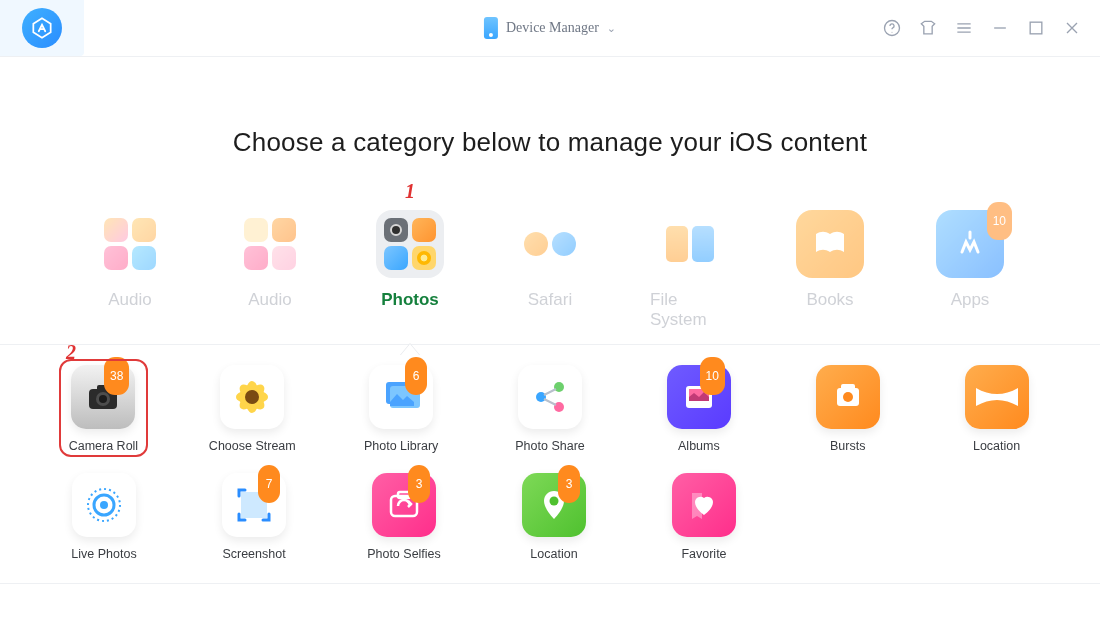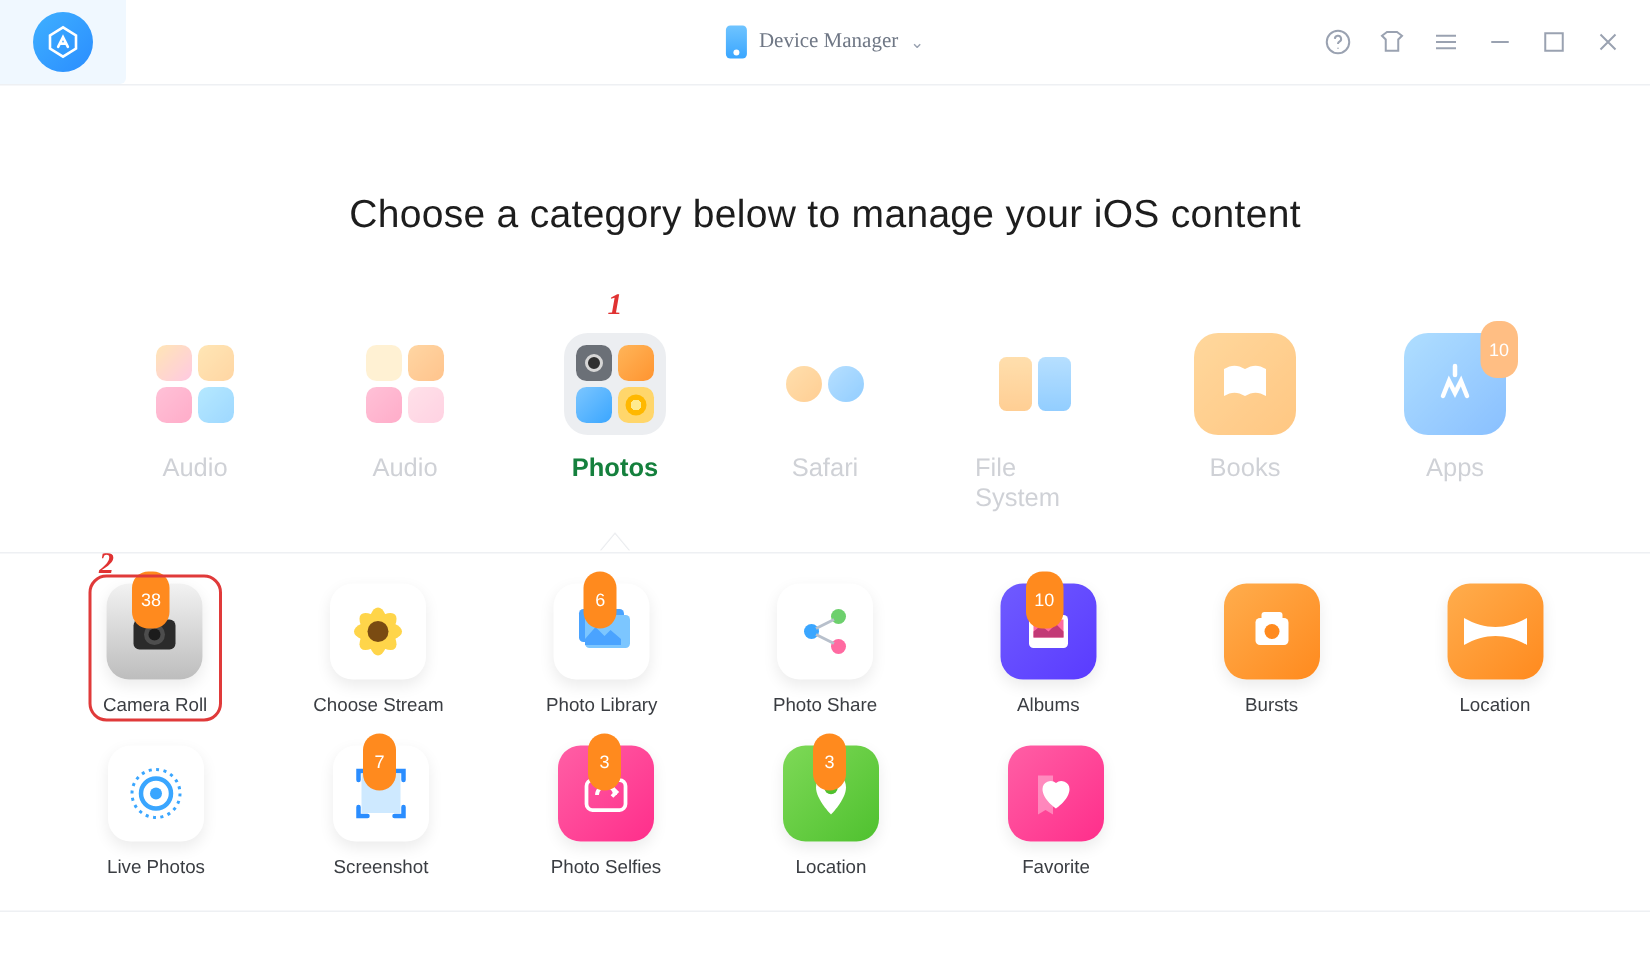--- a/index.html
+++ b/index.html
@@ -12,21 +12,21 @@
   .logo svg { width:26px; height:26px; }
   .center-pill { position:absolute; left:50%; top:50%; transform:translate(-50%,-50%); display:flex; align-items:center; gap:8px; color:#6f7785; font-size:14px; cursor:pointer; }
   .phone-ico { width:14px; height:22px; background:linear-gradient(180deg,#6fc4ff,#3aa6ff); border-radius:3px; position:relative; }
   .phone-ico::after{ content:""; position:absolute; bottom:2px; left:50%; transform:translateX(-50%); width:4px; height:4px; border-radius:50%; background:#fff; }
   .chev { font-size:11px; color:#9aa2b1; }
   .right-controls { margin-left:auto; display:flex; align-items:center; gap:16px; color:#9aa2b1; }
   .ric { width:20px; height:20px; display:flex; align-items:center; justify-content:center; cursor:pointer; }
   .ric svg { width:20px; height:20px; stroke:#9aa2b1; fill:none; stroke-width:1.6; }
   .divider { height:1px; background:#eef0f3; width:100%; }
   
-  .main { flex:1; display:flex; flex-direction:column; align-items:center; padding-top:70px;gap:12px; }
+  .main { flex:1; display:flex; flex-direction:column; align-items:center; padding-top:70px; }
   .heading { font-size:26px; font-weight:400; color:#1d1d1d; letter-spacing:0.2px; }
   
   .cat-row { margin-top:52px; display:flex; gap:60px; position:relative; }
   .cat { width:80px; display:flex; flex-direction:column; align-items:center; gap:12px; cursor:pointer; position:relative; }
   .cat-tile { width:68px; height:68px; border-radius:16px; display:grid; grid-template-columns:1fr 1fr; grid-template-rows:1fr 1fr; gap:4px; padding:8px; background:#fff; position:relative; }
   .cat.selected .cat-tile { background:#eceef1; }
   .mini { border-radius:7px; }
   .cat-label { font-size:17px; color:#a9adb6; }
   .cat.selected .cat-label { color:#15803d; font-weight:700; }
   .cat-single { width:68px; height:68px; border-radius:16px; display:flex; align-items:center; justify-content:center; }
@@ -34,21 +34,21 @@
   .anno { position:absolute; color:#e03232; font-size:20px; font-weight:600; font-style:italic; font-family: "Times New Roman", serif; }
   .pointer-tri { position:absolute; bottom:-26px; left:50%; transform:translateX(-50%); width:0; height:0; border-left:10px solid transparent; border-right:10px solid transparent; border-bottom:12px solid #fff; filter: drop-shadow(0 -1px 0 #e6e8ec); z-index:3; }
   
   .sub-area { width:100%; margin-top:14px; border-top:1px solid #eef0f3; border-bottom:1px solid #eef0f3; padding:20px 60px 22px; display:flex; flex-direction:column; gap:20px; background:#fff; }
   .sub-row { display:flex; gap:62px; }
   .sub { width:88px; display:flex; flex-direction:column; align-items:center; gap:10px; cursor:pointer; position:relative; }
   .sub-tile { width:64px; height:64px; border-radius:15px; background:#fff; box-shadow:0 4px 10px rgba(0,0,0,0.08); display:flex; align-items:center; justify-content:center; position:relative; }
   .sub-label { font-size:12.5px; color:#3a3d42; white-space:nowrap; }
   .sub.highlight { }
   .sub.highlight .hl-box { position:absolute; top:-6px; left:-1px; right:-1px; bottom:-4px; border:2px solid #e03a3a; border-radius:12px; pointer-events:none; }
-  .sub .badge { top:-8px; right:22px; }
+  .sub .badge { top:-8px; right:6px; }
 </style>
 </head>
 <body>
 
 <div class="window">
 
   <div class="header">
     <div class="logo-wrap">
       <div class="logo">
         <svg viewBox="0 0 24 24">

